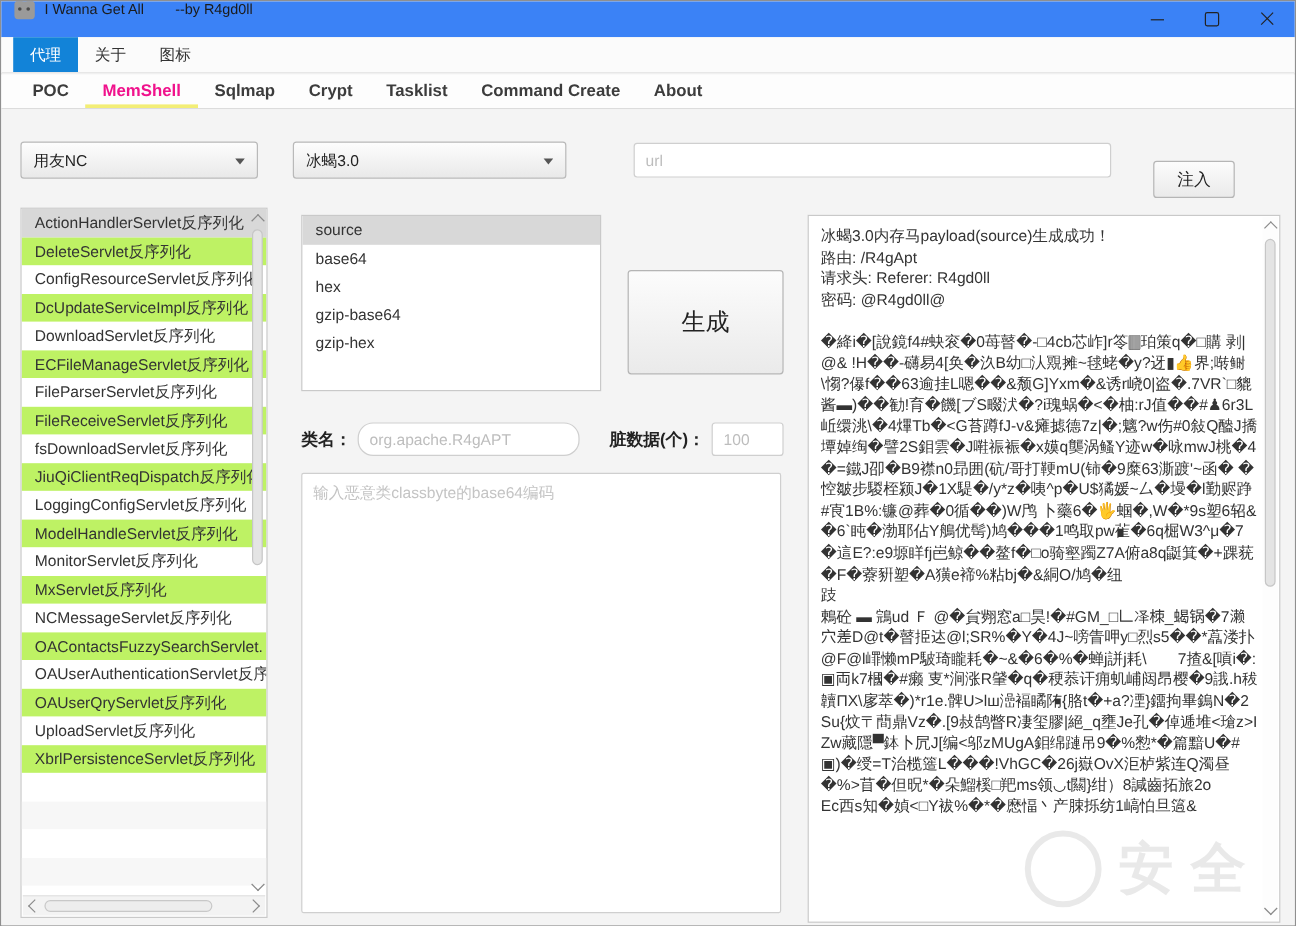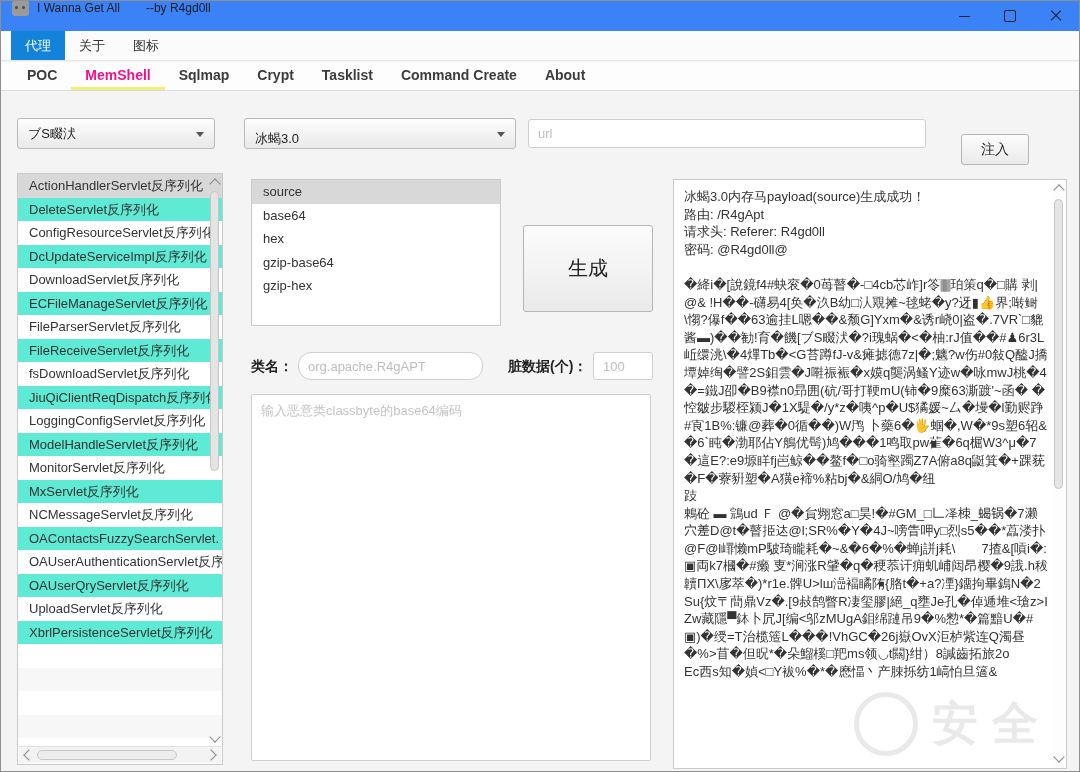--- a/index.html
+++ b/index.html
@@ -30,21 +30,21 @@
   .tab.active{color:var(--tab-active,#f0128c);border-bottom-color:var(--tab-underline,#f3ee76);}
   
   .content{position:absolute;left:0;top:90px;width:100%;height:682px;background:#f4f4f4;}
   .combo{position:absolute;height:31px;background:linear-gradient(#fdfdfd,#e9e9e9);border:1px solid #b9b9b9;border-radius:3px;box-sizing:border-box;display:flex;align-items:center;font-size:13px;color:#222;padding:0 10px;}
   .combo .arrow{position:absolute;right:10px;top:13px;width:0;height:0;border-left:4.5px solid transparent;border-right:4.5px solid transparent;border-top:5px solid #555;}
   .text-input{position:absolute;height:29px;background:#fff;border:1px solid #cfcfcf;border-radius:3px;box-sizing:border-box;font-size:13px;color:#333;padding:0 9px;font-family:"Liberation Sans","DejaVu Sans",sans-serif;outline:none;}
   .text-input::placeholder{color:#bdbdbd;opacity:1;}
   .btn{position:absolute;background:linear-gradient(#fcfcfc,#eaeaea);border:1px solid #b5b5b5;border-radius:3px;box-sizing:border-box;display:flex;align-items:center;justify-content:center;font-size:14px;color:#222;cursor:default;margin-top:16px;}
   .panel{position:absolute;background:#fff;border:1px solid #c9c9c9;box-sizing:border-box;overflow:hidden;}
   .lrow{height:23.5px;line-height:23.5px;font-size:13px;color:#333;padding:0 11px;white-space:nowrap;overflow:hidden;}
-  .lrow.alt{background:#5eead4;}
+  .lrow.alt{background:#bef264;}
   .lrow.sel{background:#d8d8d8;}
   .lrow.stripe{background:#f7f7f7;}
   
   .vscroll{position:absolute;width:13px;top:1px;bottom:1px;right:1px;background:transparent;}
   .vthumb{position:absolute;left:2px;width:9px;background:#e4e4e4;border:1px solid #c6c6c6;border-radius:5px;box-sizing:border-box;}
   .chev{position:absolute;width:7px;height:7px;border-right:1.6px solid #8a8a8a;border-bottom:1.6px solid #8a8a8a;}
   .chev.up{transform:rotate(-135deg);} .chev.down{transform:rotate(45deg);}
   .chev.left{transform:rotate(135deg);} .chev.right{transform:rotate(-45deg);}
   .hscroll{position:absolute;left:1px;right:1px;bottom:1px;height:16px;background:#f3f3f3;border-top:1px solid #e2e2e2;}
   .hthumb{position:absolute;top:2.5px;height:10px;background:#ededed;border:1px solid #c8c8c8;border-radius:5px;box-sizing:border-box;}
@@ -95,24 +95,24 @@
       <div class="tab">Sqlmap</div>
       <div class="tab">Crypt</div>
       <div class="tab">Tasklist</div>
       <div class="tab">Command Create</div>
       <div class="tab">About</div>
     </div>
 
   <div class="content">
 
     <div class="combo" style="left:16px;top:27px;width:198px;">
-      <span>ブS畷汱</span>
+      <span>用友NC</span>
       <span class="arrow"></span>
     </div>
-    <div class="combo" style="left:243px;top:27px;width:272px;align-items:flex-end;">
+    <div class="combo" style="left:243px;top:27px;width:228px;">
       <span>冰蝎3.0</span>
       <span class="arrow"></span>
     </div>
     <input class="text-input" style="left: 527px; top: 28px; width: 398px;" placeholder="url">
     <div class="btn" style="left:960px;top:27px;width:68px;height:31px;">
       <span>注入</span>
     </div>
 
     <div class="panel" style="left:16px;top:82px;width:206px;height:592px;">
       <div id="pocList" style="position:absolute;left:0;top:0;right:0;">

